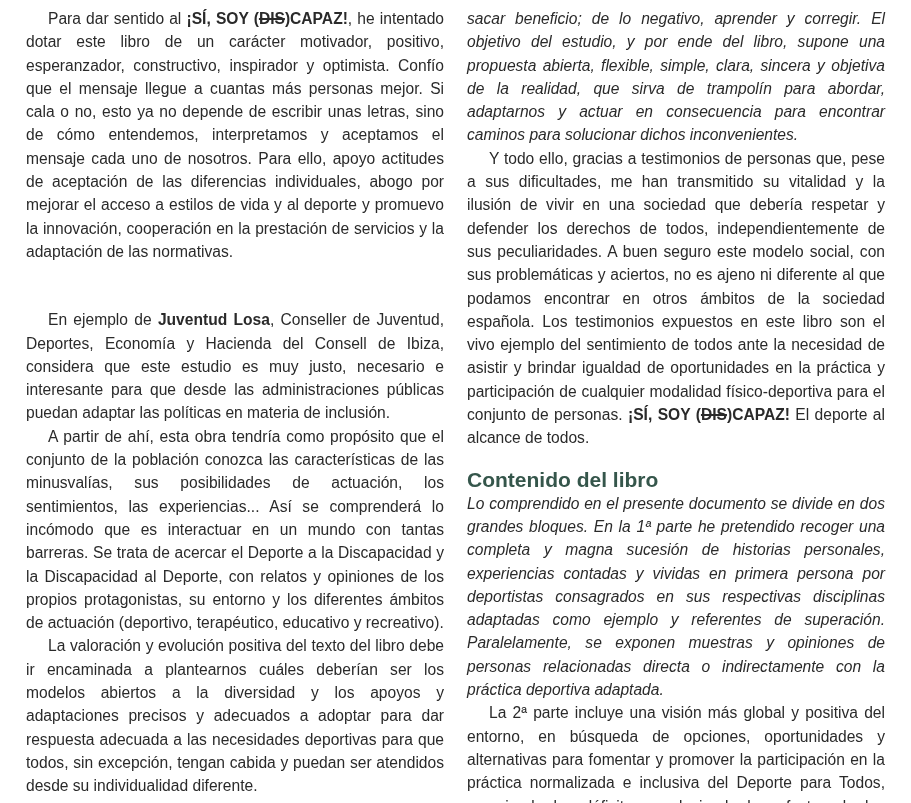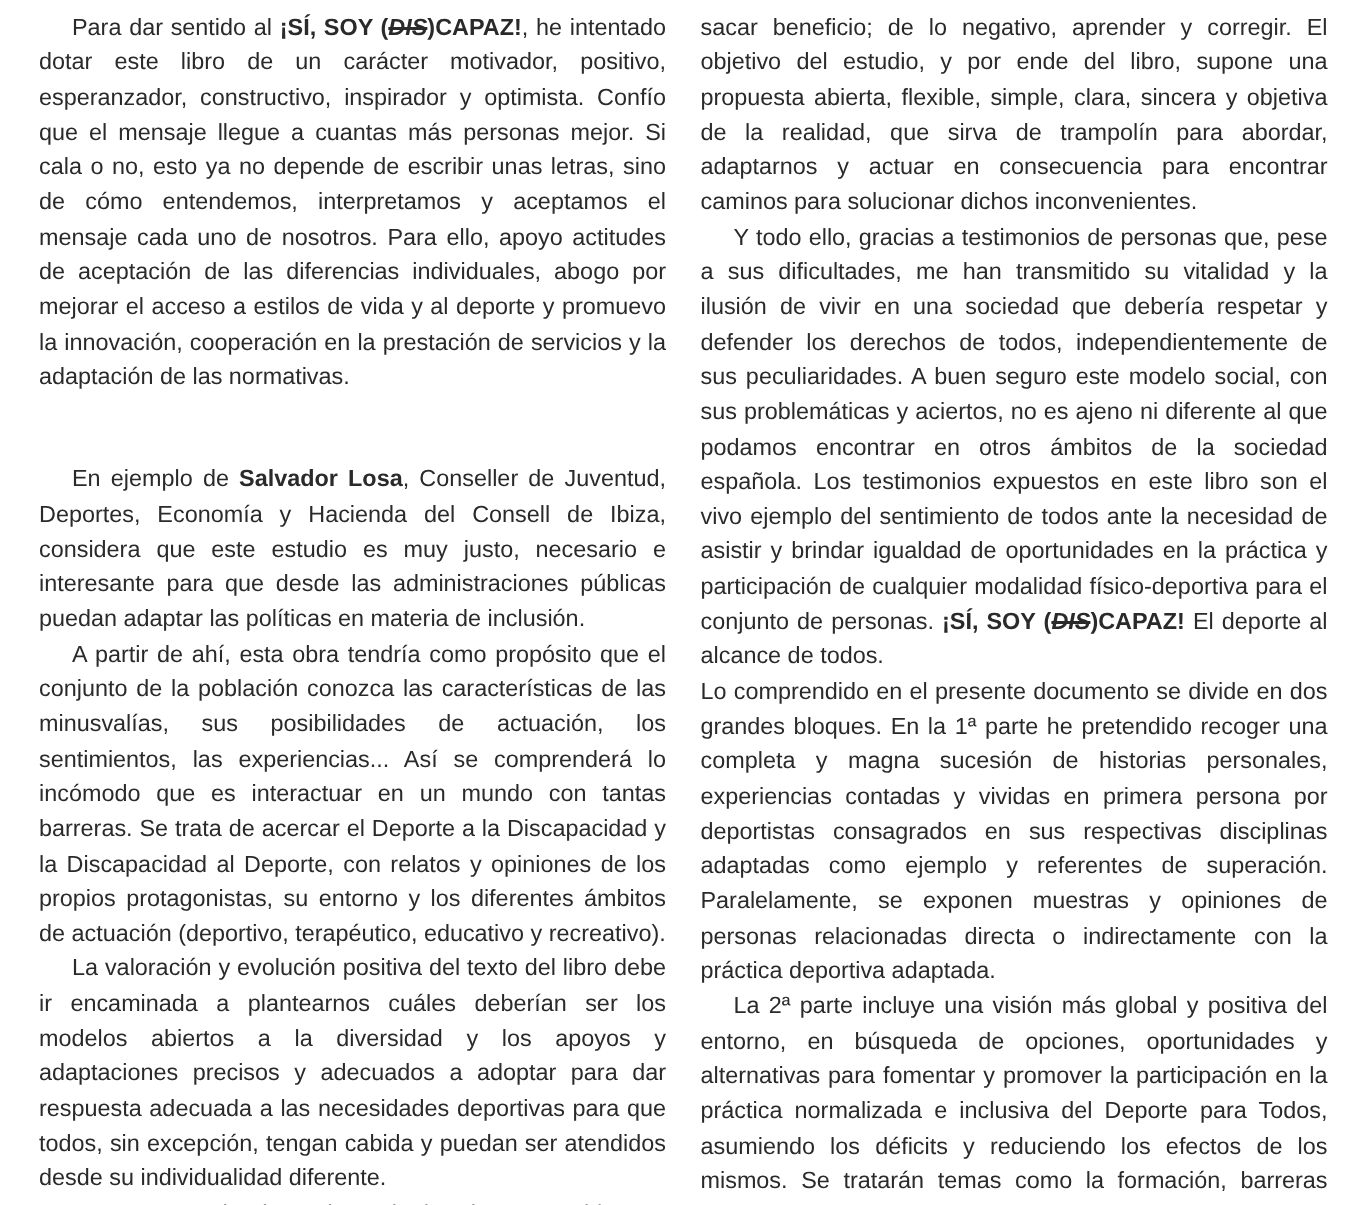--- a/index.html
+++ b/index.html
@@ -9,45 +9,46 @@
     color: #2a2a2a;
   }
   .col {
     position: absolute; top: 7px;
     font-size: 15.6px; line-height: 23.3px;
     text-align: justify; hyphens: manual;
   }
   .col.left { left: 26px; width: 418px; }
   .col.right { left: 467px; width: 418px; }
   p { margin: 0; text-indent: 22px; }
-  p.noindent { text-indent: 0; }
+  p.noindent { text-indent: 0; font-style: italic; }
   .gap { height: 45px; }
   .strong { font-weight: bold; }
-  .strike { text-decoration: line-through; text-decoration-thickness: 2px; font-style: italic; }
+  .strike { text-decoration: line-through; text-decoration-thickness: 2px; }
   h2 {
     margin: 17px 0 0 0; font-size: 21px; line-height: 25px;
     font-weight: bold; color: #35564b;
   }
 </style>
 </head>
 <body>
 
 <div class="col left">
   <p>
     <span>Para dar sentido al </span><span class="strong"><span>¡SÍ, SOY (</span><span class="strike">DIS</span><span>)CAPAZ!</span></span><span>, he intentado dotar este libro de un carácter motivador, positivo, esperanzador, constructivo, inspirador y optimista. Confío que el mensaje llegue a cuantas más personas mejor. Si cala o no, esto ya no depende de escribir unas letras, sino de cómo entendemos, interpretamos y aceptamos el mensaje cada uno de nosotros. Para ello, apoyo actitudes de aceptación de las diferencias individuales, abogo por mejorar el acceso a estilos de vida y al deporte y promuevo  la innovación, cooperación en la prestación de servicios y la adaptación de las normativas.</span>
   </p>
   <div class="gap"></div>
   <p>
-    <span>En ejemplo de </span><span class="strong">Salvador Losa</span><span>, Conseller de Juventud, Deportes, Economía y Hacienda del Consell de Ibiza, considera que este estudio es muy justo, necesario e interesante para que desde las administraciones públicas puedan adaptar las políticas en materia de inclusión.</span>
+    <span>En ejemplo de </span><span class="strong">Juventud Losa</span><span>, Conseller de Juventud, Deportes, Economía y Hacienda del Consell de Ibiza, considera que este estudio es muy justo, necesario e interesante para que desde las administraciones públicas puedan adaptar las políticas en materia de inclusión.</span>
   </p>
   <p>A partir de ahí, esta obra tendría como propósito que el conjunto de la población conozca las características de las minusvalías, sus posibilidades de actuación, los sentimientos, las experiencias... Así se comprenderá lo incómodo que es interactuar en un mundo con tantas barreras. Se trata de acercar el Deporte a la Discapacidad y la Discapacidad al Deporte, con relatos y opiniones de los propios protagonistas, su entorno y los diferentes ámbitos de actuación (deportivo, terapéutico, educativo y recreativo).</p>
   <p>La valoración y evolución positiva del texto del libro debe ir encaminada a plantearnos cuáles deberían ser los modelos abiertos a la diversidad y los apoyos y adaptaciones precisos y adecuados a adoptar para dar respuesta adecuada a las necesidades deportivas para que todos, sin excepción, tengan cabida y puedan ser atendidos desde su individualidad diferente.</p>
   <p>No se trata de dramatizar ni ahondar en problemas, dificultades, limitaciones o inconvenientes ya existentes. Aquí no hay espacio para criticar ni lamentarse ni escudarse en lo que no se ha hecho o lo que se podía haber hecho. De lo positivo,</p>
 </div>
 
 <div class="col right">
   <p class="noindent">sacar beneficio; de lo negativo, aprender y corregir. El objetivo del estudio, y por ende del libro, supone una propuesta abierta, flexible, simple, clara, sincera y objetiva de la realidad, que sirva de trampolín para abordar, adaptarnos y actuar en consecuencia para encontrar caminos para solucionar dichos inconvenientes.</p>
   <p>
     <span>Y todo ello, gracias a testimonios de personas que, pese a sus dificultades, me han transmitido su vitalidad y la ilusión de vivir en una sociedad que debería respetar y defender los derechos de todos, independientemente de sus peculiaridades. A buen seguro este modelo social, con sus problemáticas y aciertos, no es ajeno ni diferente al que podamos encontrar en otros ámbitos de la sociedad española. Los testimonios expuestos en este libro son el vivo ejemplo del sentimiento de todos ante la necesidad de asistir y brindar igualdad de oportunidades en la práctica y participación de cualquier modalidad físico-deportiva para el conjunto de personas. </span><span class="strong"><span>¡SÍ, SOY (</span><span class="strike">DIS</span><span>)CAPAZ!</span></span><span> El deporte al alcance de todos.</span>
   </p>
+  <h2>Contenido del libro</h2>
   <p class="noindent">Lo comprendido en el presente documento se divide en dos grandes bloques. En la 1ª parte he pretendido recoger una completa y magna sucesión de historias personales, experiencias contadas y vividas en primera persona por deportistas consagrados en sus respectivas disciplinas adaptadas como ejemplo y referentes de superación. Paralelamente, se exponen muestras y opiniones de personas relacionadas directa o indirectamente con la práctica deportiva adaptada.</p>
   <p>La 2ª parte incluye una visión más global y positiva del entorno, en búsqueda de opciones, oportunidades y alternativas para fomentar y promover la participación en la práctica normalizada e inclusiva del Deporte para Todos, asumiendo los déficits y reduciendo los efectos de los mismos. Se tratarán temas como la formación, barreras arquitectónicas y sociales, políticas activas en cuanto a deporte adaptado se refiere, concienciación, sensibilización, proyectos inclusivos, etc.</p>
 </div>
 
 </body></html>

